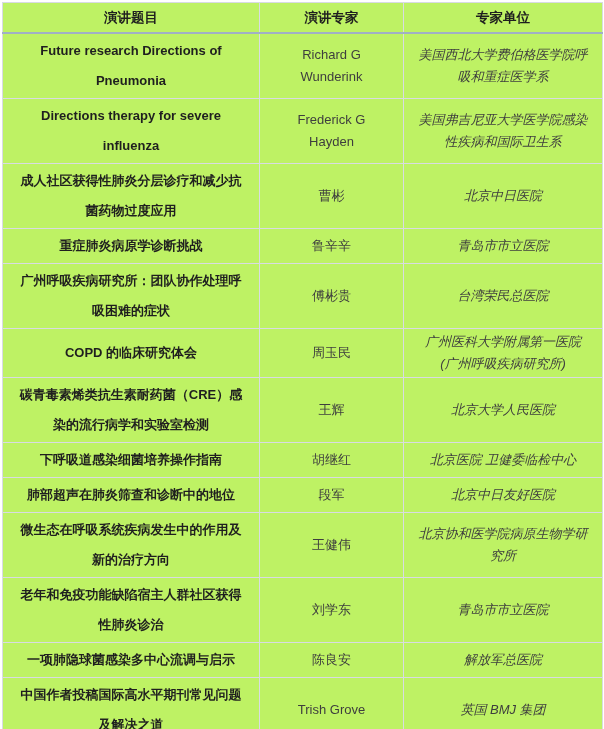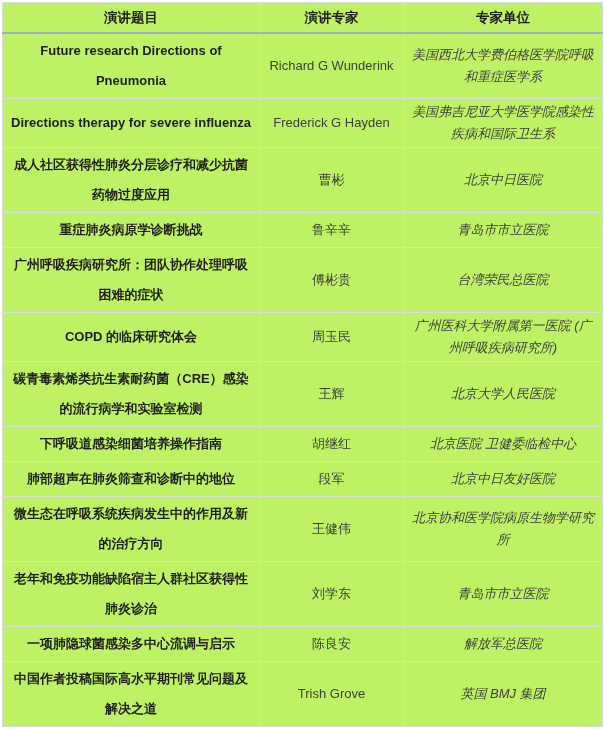--- a/index.html
+++ b/index.html
@@ -25,21 +25,21 @@
   th,td{
     border:1px solid var(--grid);
     text-align:center;vertical-align:middle;background:#bef264;
     overflow:hidden;word-break:break-word;
   }
   thead th{
     font-size:13.5px;font-weight:bold;color:var(--title-text);
     height:29px;padding:0 4px;
     border-bottom:2px solid var(--head-underline);
   }
-  td{padding:2px 6px;}
+  td{padding:2px 14px;}
   td.title{
     font-weight:bold;font-size:13px;line-height:30px;color:var(--title-text);
   }
   td.speaker{
     font-size:13px;line-height:22px;color:var(--body-text);
   }
   td.affiliation{
     font-size:13px;line-height:22px;color:var(--body-text);font-style:italic;
   }
 </style>

